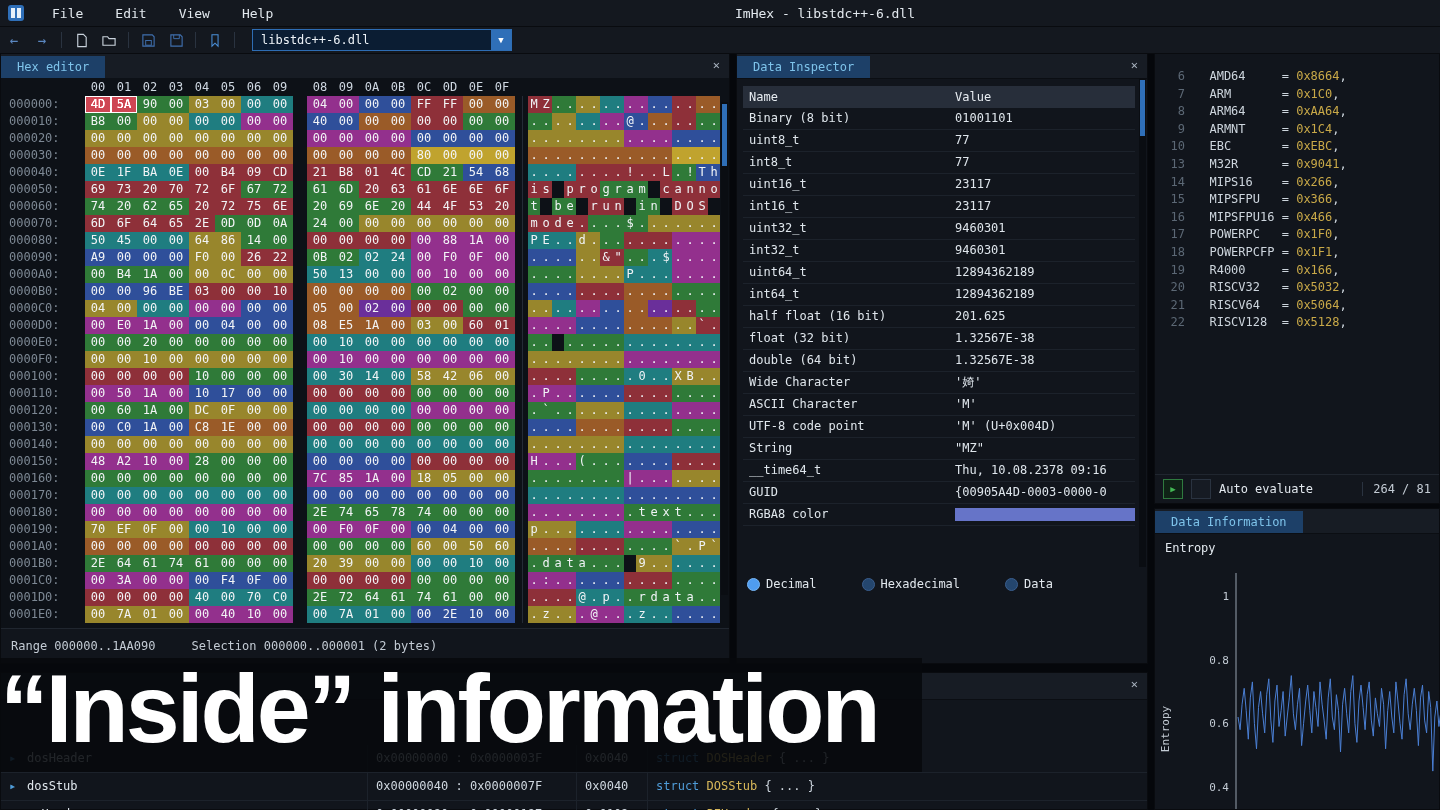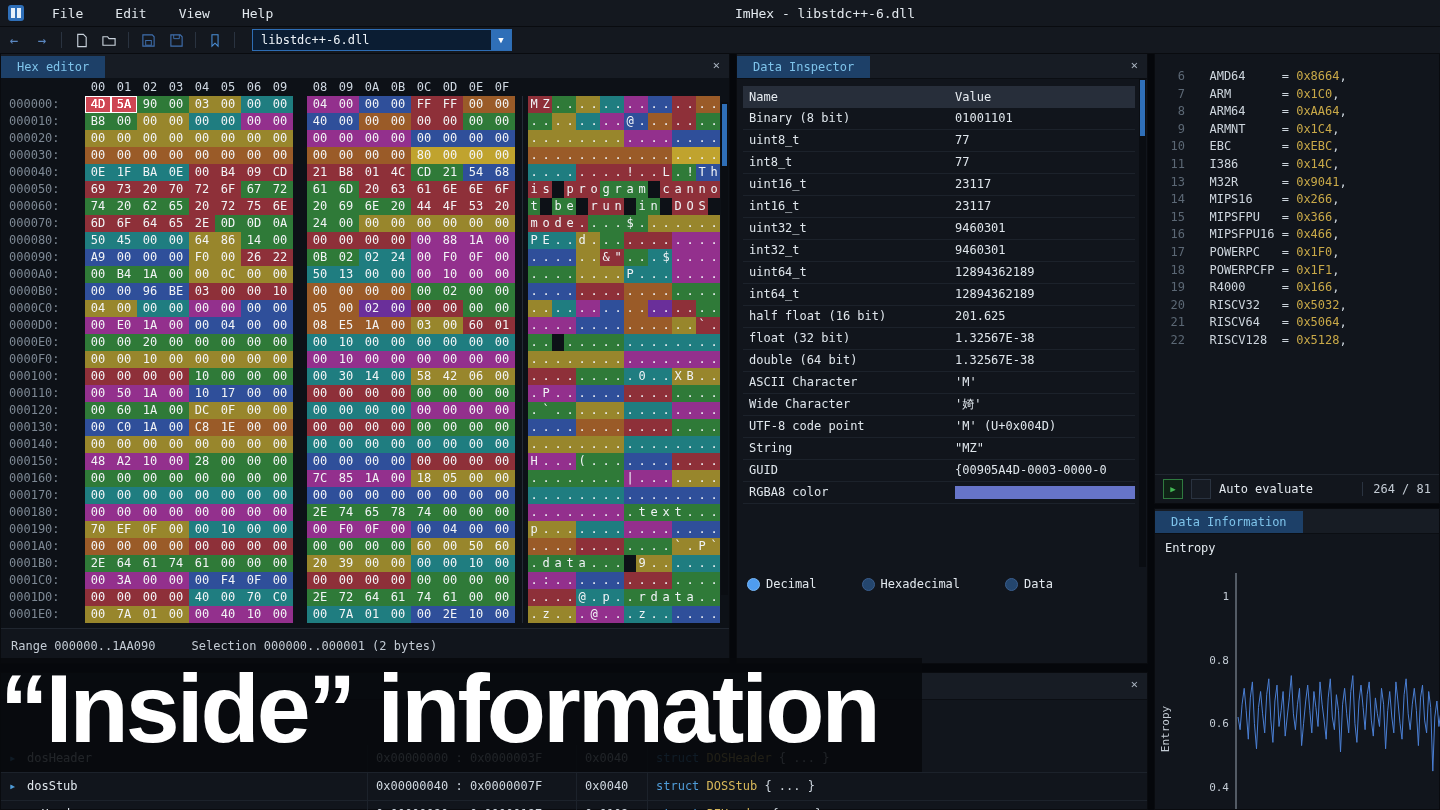--- a/index.html
+++ b/index.html
@@ -420,34 +420,38 @@
         </div>
         <div class="insrow">
           <span class="iname">float (32 bit)</span>
           <span class="ival">1.32567E-38</span>
         </div>
         <div class="insrow">
           <span class="iname">double (64 bit)</span>
           <span class="ival">1.32567E-38</span>
         </div>
         <div class="insrow">
+          <span class="iname">Wide Character</span>
+          <span class="ival">'婍'</span>
+        </div>
+        <div class="insrow">
           <span class="iname">ASCII Character</span>
           <span class="ival">'M'</span>
         </div>
         <div class="insrow">
-          <span class="iname">Wide Character</span>
-          <span class="ival">'婍'</span>
-        </div>
-        <div class="insrow">
           <span class="iname">UTF-8 code point</span>
           <span class="ival">'M' (U+0x004D)</span>
         </div>
         <div class="insrow">
           <span class="iname">String</span>
           <span class="ival">"MZ"</span>
+        </div>
+        <div class="insrow">
+          <span class="iname">__time64_t</span>
+          <span class="ival">Thu, 10.08.2378 09:16</span>
         </div>
         <div class="insrow">
           <span class="iname">GUID</span>
           <span class="ival">{00905A4D-0003-0000-0</span>
         </div>
         <div class="insrow">
           <span class="iname">RGBA8 color</span>
           <span class="ival">
             <span class="swatch" style="background: rgb(102, 116, 200);"></span>
           </span>
@@ -475,21 +479,20 @@
     </div>
 </div>
 
 <div class="panel" style="left:1154px;top:53px;width:286px;height:451px">
   <div class="pattern-code">
       <div class="codeline"><span class="ln">6</span><span class="code">  AMD64     = <span class="num">0x8664</span>,</span></div>
       <div class="codeline"><span class="ln">7</span><span class="code">  ARM       = <span class="num">0x1C0</span>,</span></div>
       <div class="codeline"><span class="ln">8</span><span class="code">  ARM64     = <span class="num">0xAA64</span>,</span></div>
       <div class="codeline"><span class="ln">9</span><span class="code">  ARMNT     = <span class="num">0x1C4</span>,</span></div>
       <div class="codeline"><span class="ln">10</span><span class="code">  EBC       = <span class="num">0xEBC</span>,</span></div>
-      <div class="codeline"><span class="ln">11</span><span class="code">  I386      = <span class="num">0x14C</span>,</span></div>
       <div class="codeline"><span class="ln">13</span><span class="code">  M32R      = <span class="num">0x9041</span>,</span></div>
       <div class="codeline"><span class="ln">14</span><span class="code">  MIPS16    = <span class="num">0x266</span>,</span></div>
       <div class="codeline"><span class="ln">15</span><span class="code">  MIPSFPU   = <span class="num">0x366</span>,</span></div>
       <div class="codeline"><span class="ln">16</span><span class="code">  MIPSFPU16 = <span class="num">0x466</span>,</span></div>
       <div class="codeline"><span class="ln">17</span><span class="code">  POWERPC   = <span class="num">0x1F0</span>,</span></div>
       <div class="codeline"><span class="ln">18</span><span class="code">  POWERPCFP = <span class="num">0x1F1</span>,</span></div>
       <div class="codeline"><span class="ln">19</span><span class="code">  R4000     = <span class="num">0x166</span>,</span></div>
       <div class="codeline"><span class="ln">20</span><span class="code">  RISCV32   = <span class="num">0x5032</span>,</span></div>
       <div class="codeline"><span class="ln">21</span><span class="code">  RISCV64   = <span class="num">0x5064</span>,</span></div>
       <div class="codeline"><span class="ln">22</span><span class="code">  RISCV128  = <span class="num">0x5128</span>,</span></div>

